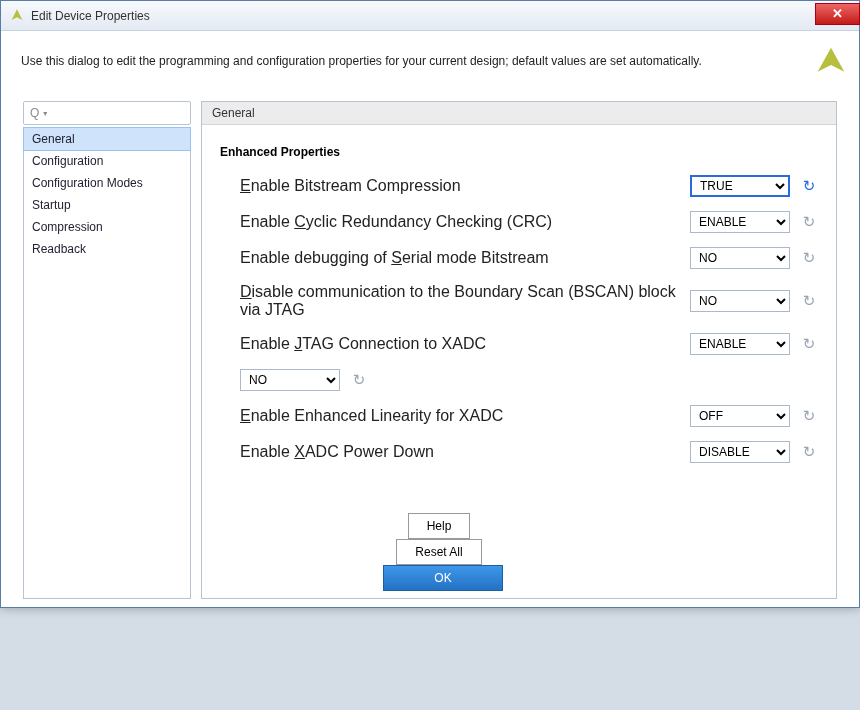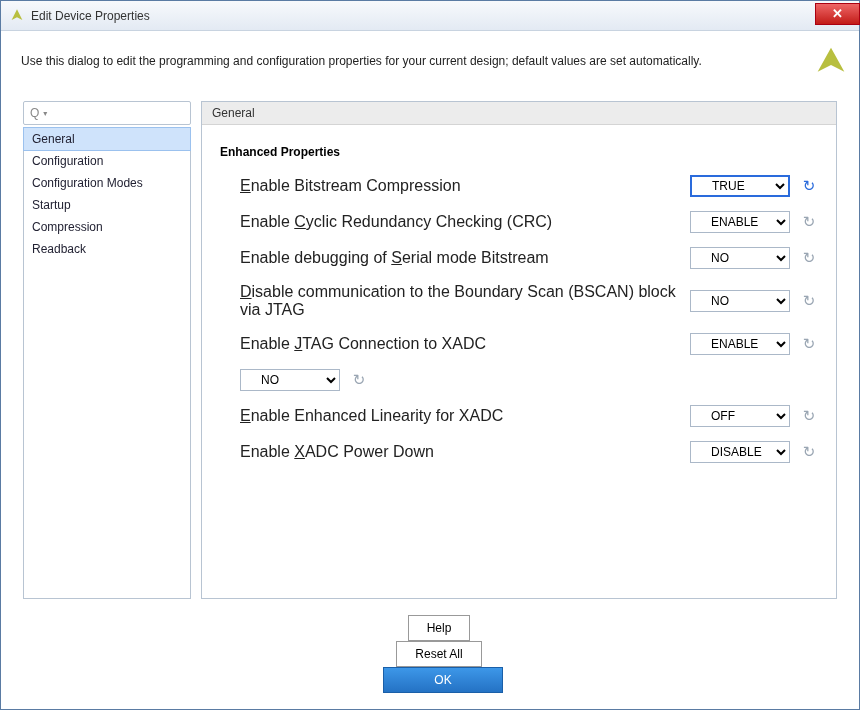--- a/index.html
+++ b/index.html
@@ -1,18 +1,18 @@
 <!DOCTYPE html>
 <html><head>
 <meta charset="utf-8">
 <style>
 * { box-sizing: border-box; margin: 0; padding: 0; }
 body { font-family: "Segoe UI", Tahoma, sans-serif; font-size: 12px; background: #d4dce6; width: 860px; height: 710px; overflow: hidden; position: relative; }
 
-.window { position: absolute; top: 0; left: 0; width: 860px; height: 710px; background: #fff; border: 1px solid #5a7ba3; box-shadow: 0 0 10px rgba(0,0,0,.3); }
+.window { position: absolute; top: 0; left: 0; width: 860px; height: 608px; background: #fff; border: 1px solid #5a7ba3; box-shadow: 0 0 10px rgba(0,0,0,.3); }
 .titlebar { height: 30px; background: linear-gradient(#f7f9fc, #e3eaf3); display: flex; align-items: center; padding: 0 0 0 8px; border-bottom: 1px solid #c8d3e0; }
 .titlebar .app-icon { width: 16px; height: 16px; margin-right: 6px; }
 .titlebar .title { font-size: 12px; color: #333; flex: 1; }
 .titlebar .close { width: 45px; height: 22px; background: linear-gradient(#e66,#c21b17); color: #fff; display: flex; align-items: center; justify-content: center; font-size: 13px; font-weight: bold; border-top-right-radius: 0; margin-top: -4px; margin-right: -1px; border: 1px solid #a01; }
 
 .desc-row { padding: 14px 12px 24px 20px; display: flex; align-items: center; }
 .desc-row .desc { flex: 1; font-size: 12px; color: #222; }
 .desc-row .logo { width: 32px; height: 32px; margin-left: 20px; }
 
 .body { padding: 0 22px 18px 22px; display: flex; gap: 10px; }
@@ -26,21 +26,21 @@
 .navitem.selected { background: #cfe3fb; border: 1px solid #9bc1ee; margin: -1px; }
 
 .main { flex: 1; border: 1px solid #b8c4d2; background: #fff; display: flex; flex-direction: column; min-height: 498px; }
 .main-header { background: #ececec; padding: 4px 10px; border-bottom: 1px solid #d4d4d4; font-size: 12px; color: #333; }
 .main-body { padding: 20px 18px; }
 .section-title { font-weight: bold; font-size: 12px; margin-bottom: 16px; }
 
 .proprow { display: flex; align-items: center; margin-bottom: 14px; padding-left: 20px; }
 .proprow .label { flex: 1; font-size: 16px; color: #222; }
 .proprow .label u { text-decoration: underline; }
-.proprow select { width: 100px; height: 22px; border: 1px solid #abb8c8; font-size: 12px; padding-left: 16px; background: #fff; }
+.proprow select { width: 100px; height: 22px; border: 1px solid #abb8c8; font-size: 12px; padding-left: 4px; background: #fff; }
 .proprow select.active { border: 2px solid #2a6bdc; }
 .proprow .reset { width: 18px; margin-left: 10px; color: #9aa6b3; font-size: 15px; display: flex; align-items: center; justify-content: center; }
 .proprow .reset.active { color: #2a6bdc; }
 
 .footer { position: absolute; bottom: 16px; left: 40px; right: 22px; display: flex; align-items: center; flex-direction: column; }
 .footer button { height: 26px; padding: 0 18px; background: #fff; border: 1px solid #999; font-size: 12px; cursor: pointer; }
 .footer .spacer { flex: 1; }
 .footer .ok { margin-left: 8px; width: 120px; background: linear-gradient(#3d97e8,#2472c4); border: 1px solid #1a5fa8; color: #fff; overflow: hidden; text-overflow: clip; }
 
 .logo-svg { fill: #b8bf3f; }

